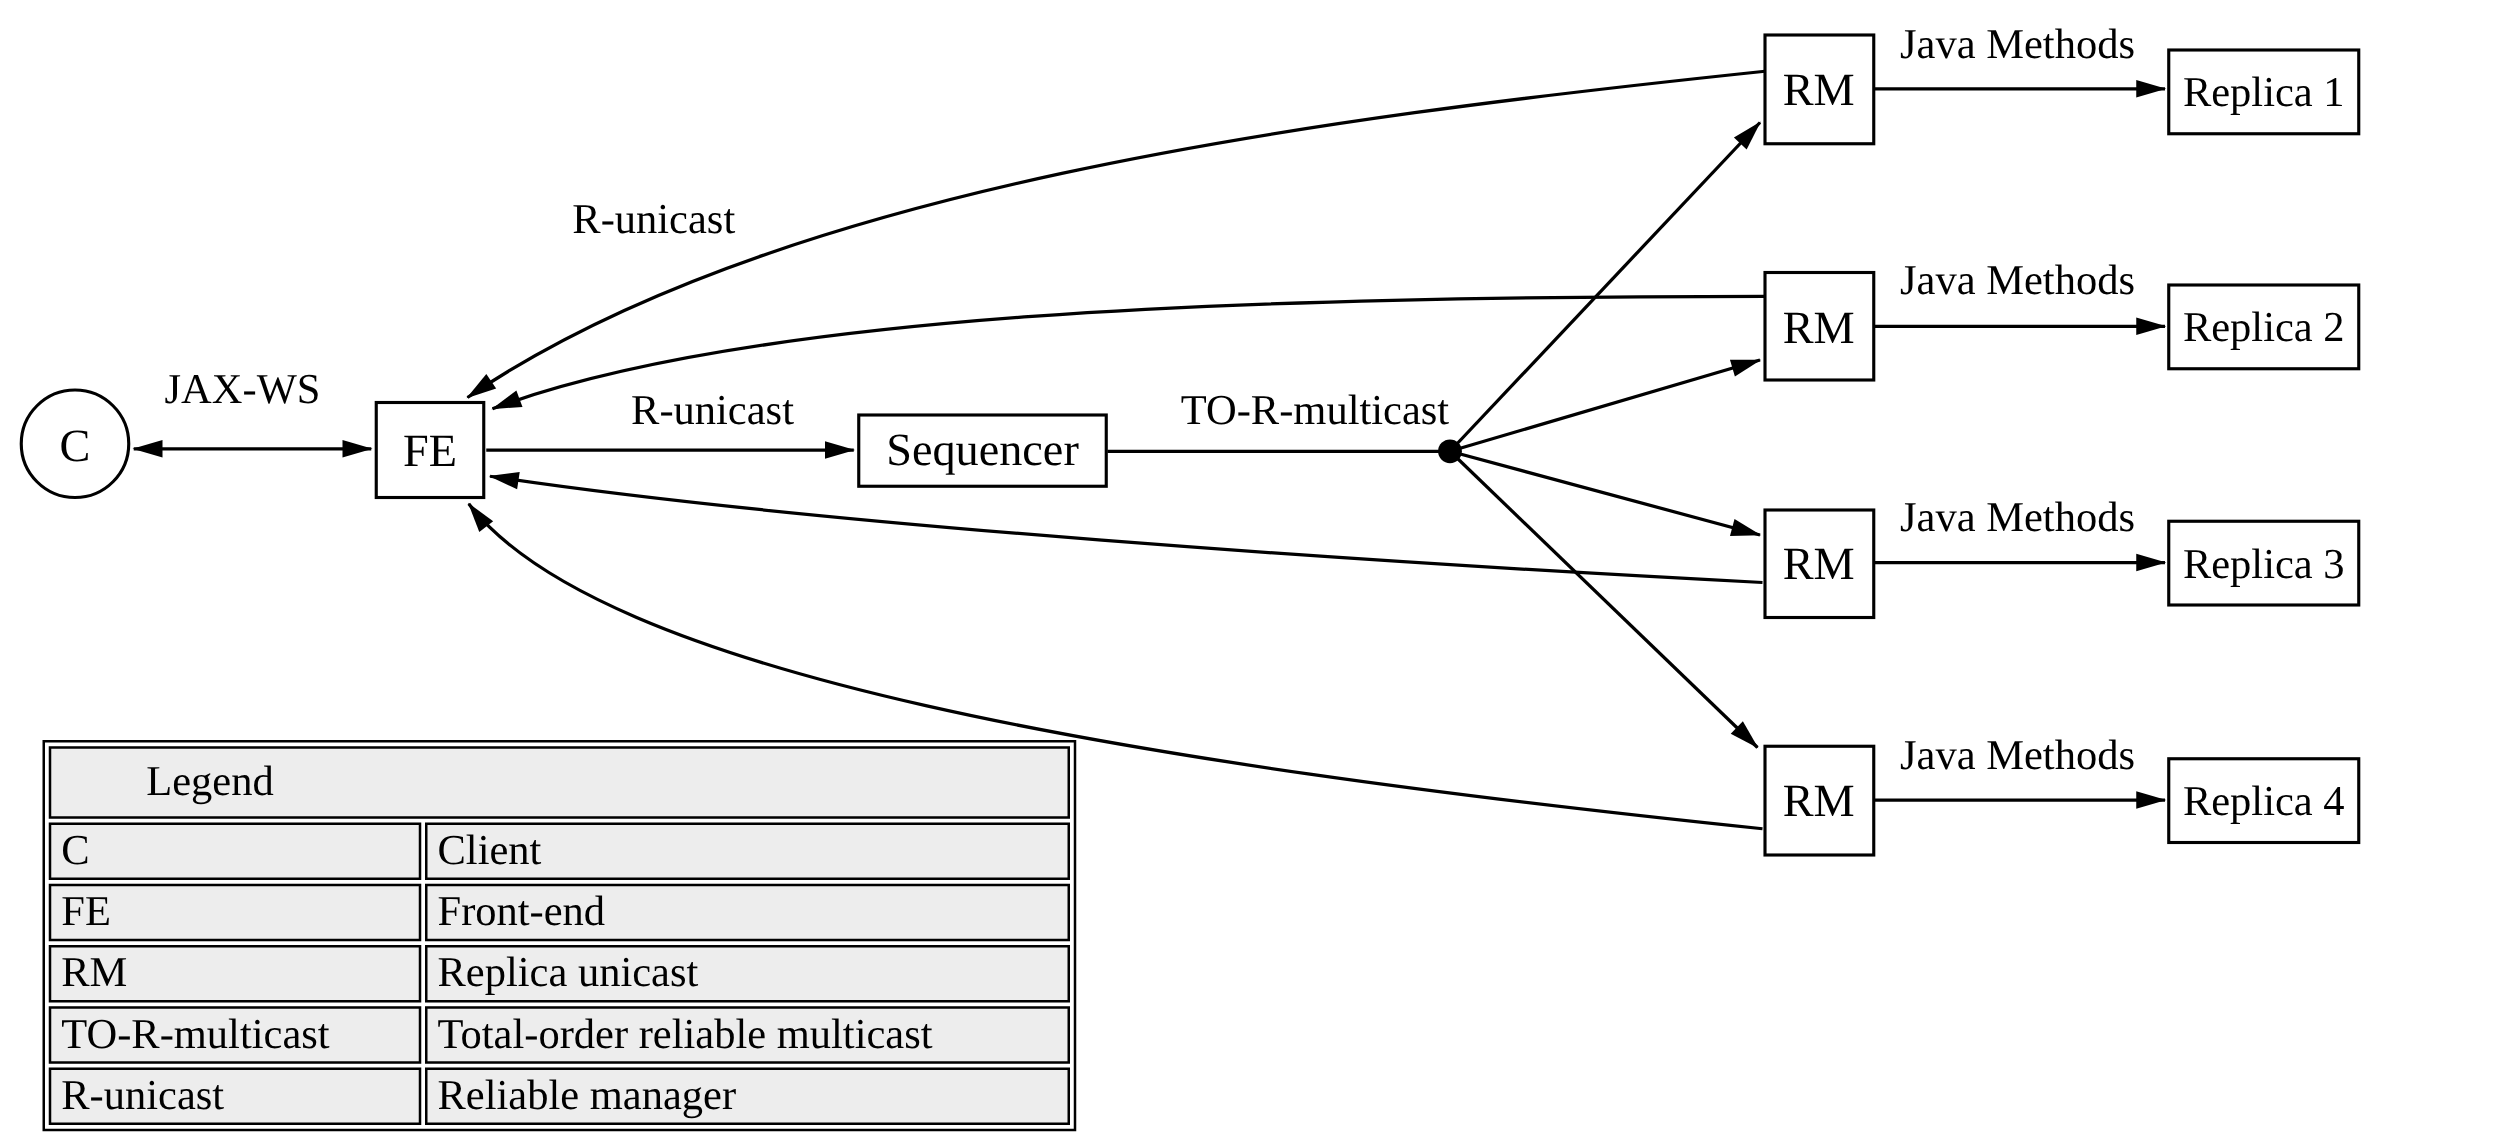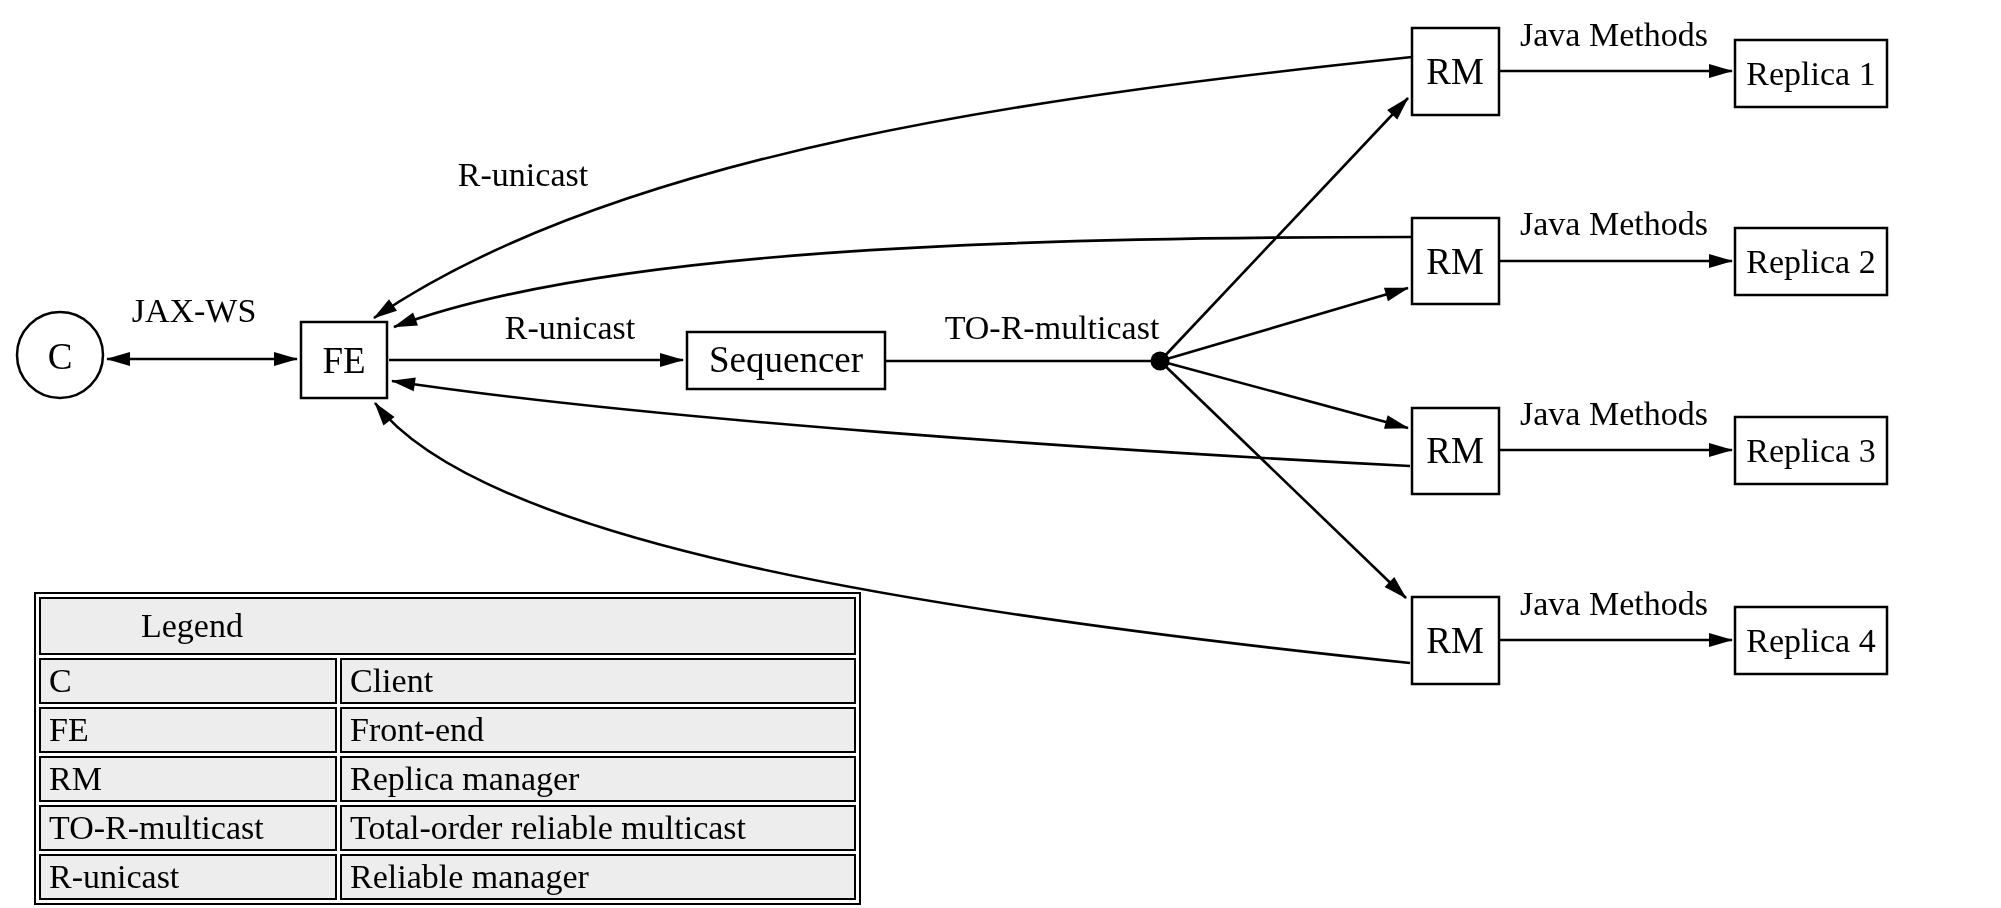--- a/index.html
+++ b/index.html
@@ -32,21 +32,21 @@
     background:#ededed;
     font-family:"Liberation Serif","DejaVu Serif",serif;
     font-size:34px;font-weight:normal;
     color:#000;
     vertical-align:middle;
     overflow:hidden;white-space:nowrap;
   }
   table.legend th{
     height:50px;
     text-align:left;
-    padding:2px 2px 2px 100px;
+    padding:2px 2px 2px 76px;
   }
   table.legend td{
     height:42px;
     padding:0 8px;
     text-align:left;
   }
   td.term{width:278px;}
   td.def{width:496px;margin-left:40px;}
 </style>
 </head>
@@ -126,21 +126,21 @@
       <tr>
         <td class="term">C</td>
         <td class="def">Client</td>
       </tr>
       <tr>
         <td class="term">FE</td>
         <td class="def">Front-end</td>
       </tr>
       <tr>
         <td class="term">RM</td>
-        <td class="def">Replica manager</td>
+        <td class="def">Replica unicast</td>
       </tr>
       <tr>
         <td class="term">TO-R-multicast</td>
         <td class="def">Total-order reliable multicast</td>
       </tr>
       <tr>
         <td class="term">R-unicast</td>
         <td class="def">Reliable manager</td>
       </tr>
     </tbody>

